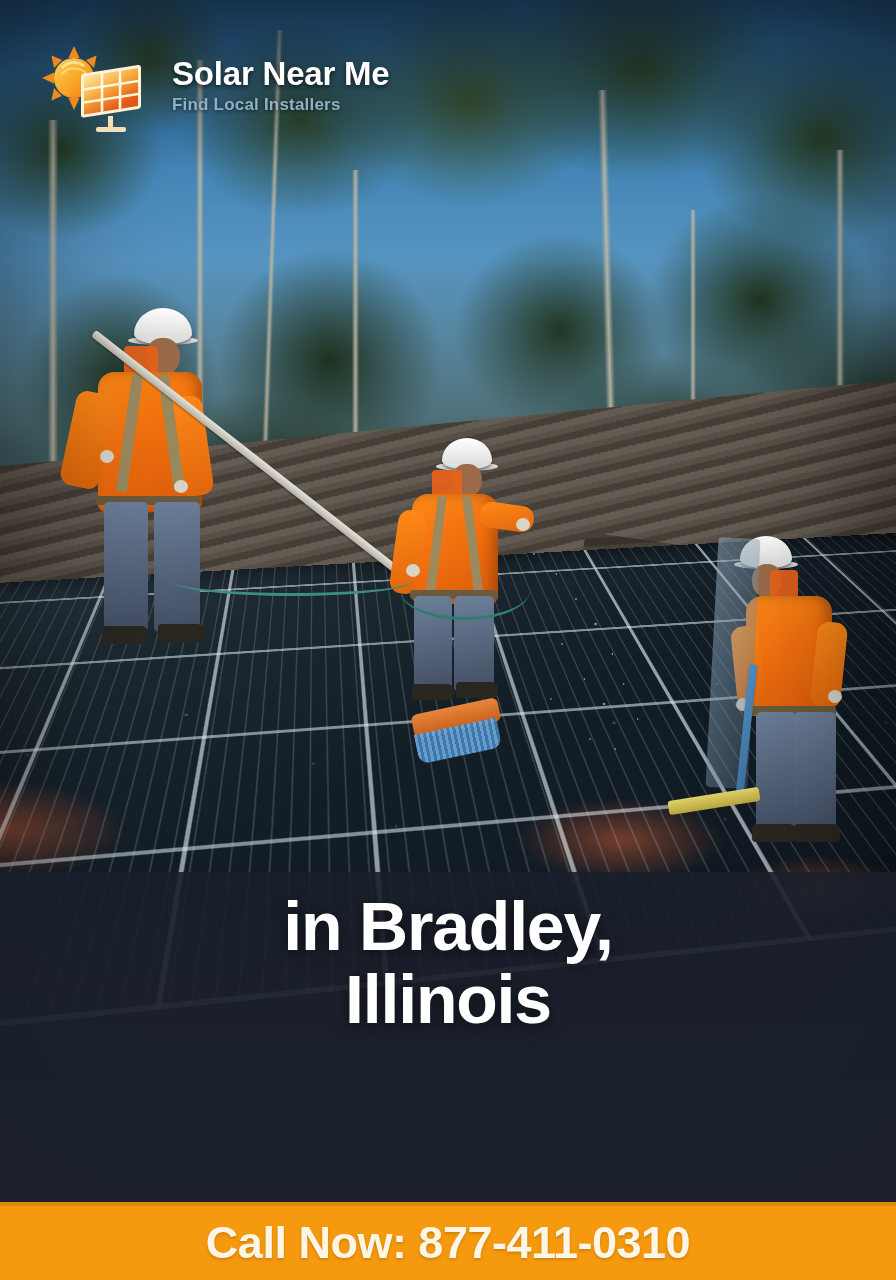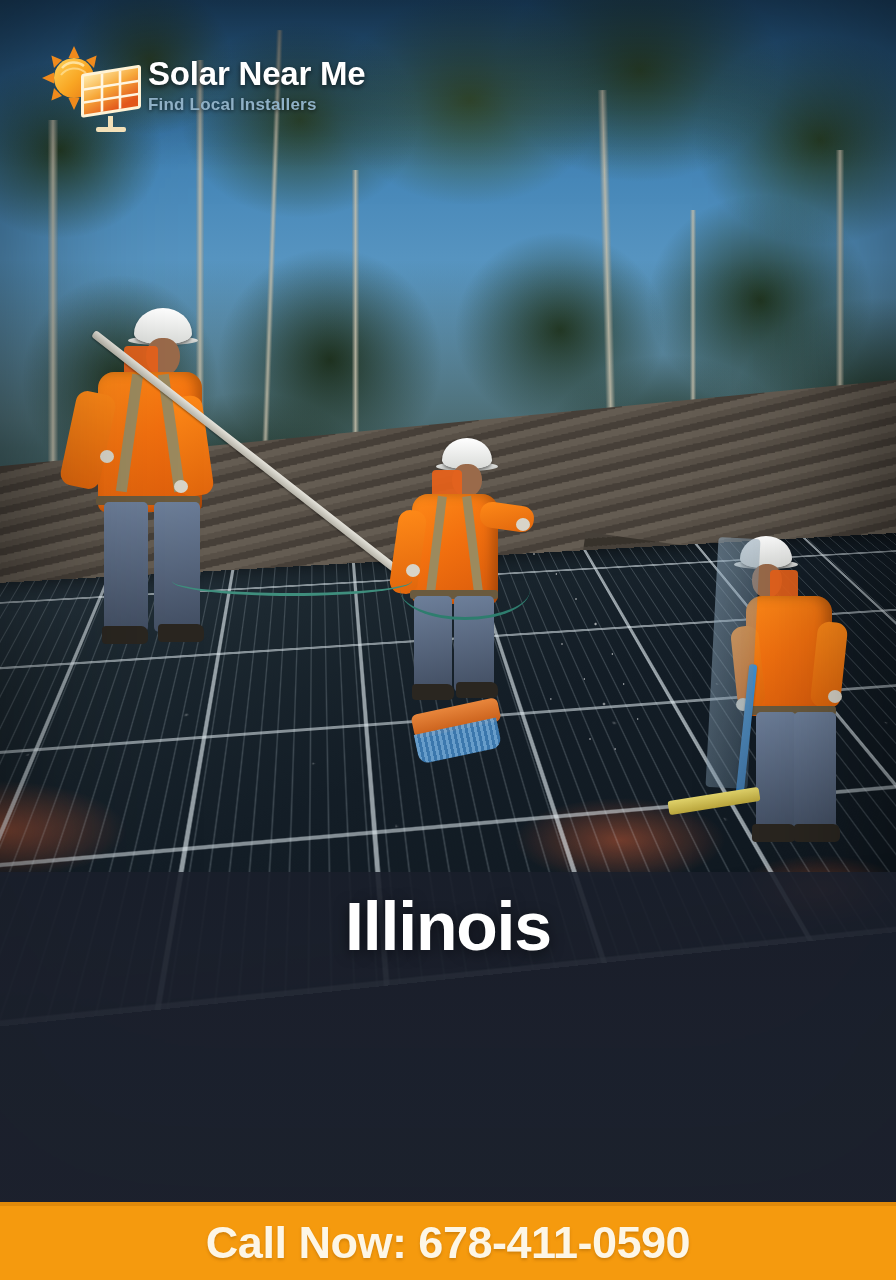--- a/index.html
+++ b/index.html
@@ -141,21 +141,21 @@
     background:linear-gradient(180deg, rgba(8,14,24,.45), rgba(8,14,24,0));
     pointer-events:none;
   }
   .vignette {
     position:absolute; inset:0;
     box-shadow:inset 0 0 170px rgba(0,0,0,.55);
     pointer-events:none;
   }
 
   
-  .logo { position:absolute; left:38px; top:40px; display:flex; align-items:center; gap:4px; z-index:30; }
+  .logo { position:absolute; left:38px; top:40px; display:flex; align-items:center; gap:28px; z-index:30; }
   .logo-mark { position:relative; width:106px; height:92px; flex:0 0 auto; }
   .logo-text { display:flex; flex-direction:column; justify-content:center; }
   .brand {
     font-size:33px; font-weight:bold; color:#ffffff; letter-spacing:-.2px; line-height:1.05;
     text-shadow:0 2px 5px rgba(0,0,0,.65);
   }
   .tagline {
     font-size:17px; font-weight:bold; color:#8fb0c6; letter-spacing:.2px; line-height:1.2; margin-top:3px;
     text-shadow:0 1px 4px rgba(0,0,0,.6);
   }
@@ -344,20 +344,21 @@
         <rect x="58" y="87" width="30" height="5" rx="2" fill="#f3e0b8"></rect>
       </svg>
     </div>
     <div class="logo-text">
       <div class="brand">Solar Near Me</div>
       <div class="tagline">Find Local Installers</div>
     </div>
   </div>
 
   <div class="headline">
+    <div>in Bradley,</div>
     <div>Illinois</div>
   </div>
 
   <div class="cta">
-    <div class="cta-text">Call Now: 678-411-0590</div>
+    <div class="cta-text">Call Now: 877-411-0310</div>
   </div>
 
 </div>
 
 </body></html>

